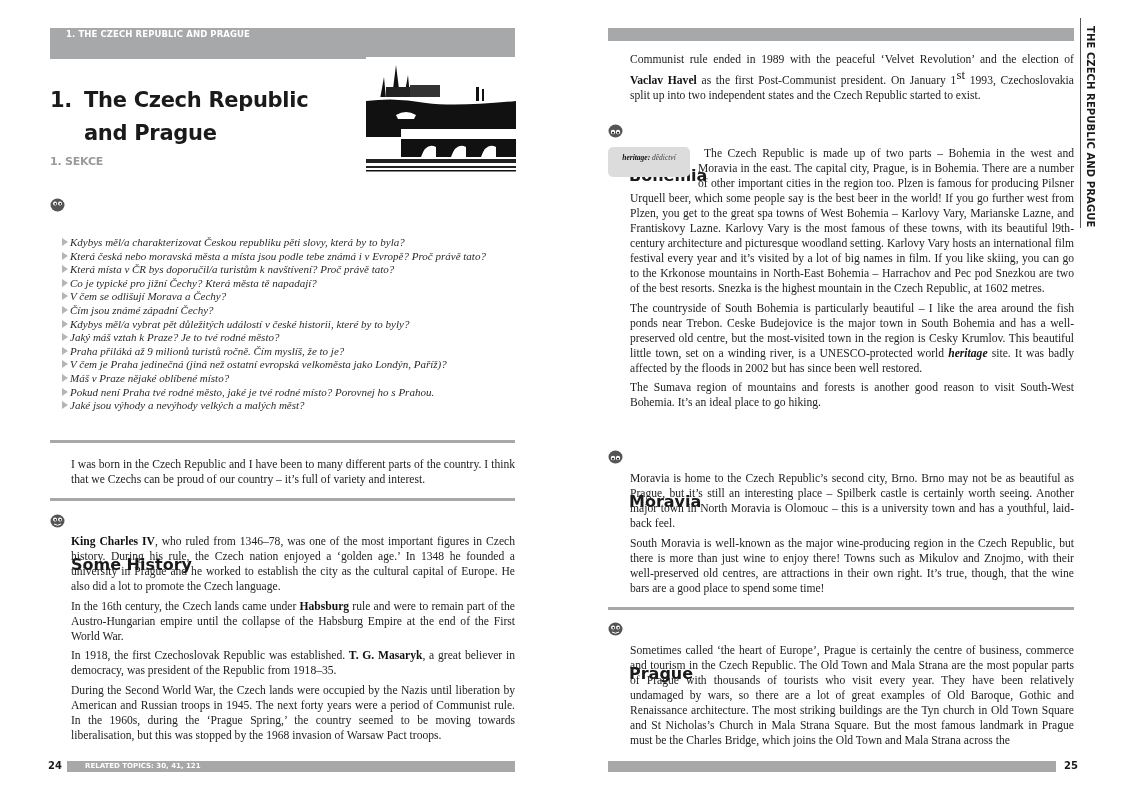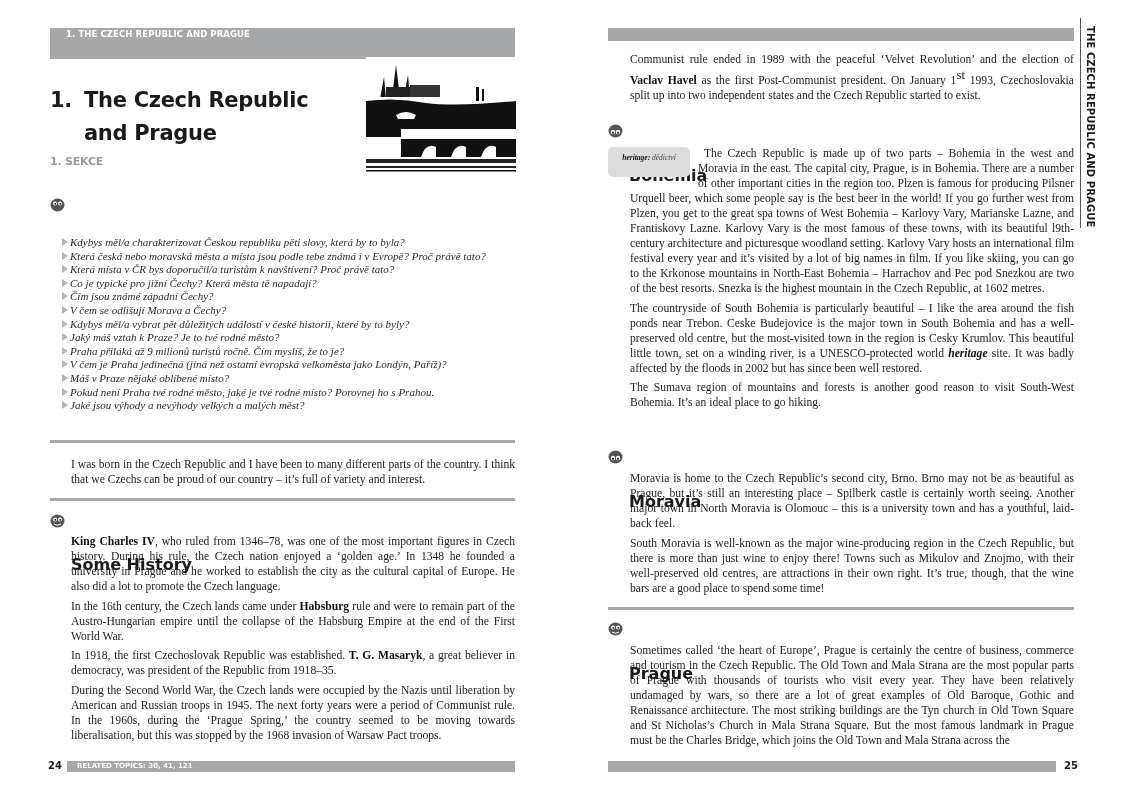--- a/index.html
+++ b/index.html
@@ -33,21 +33,21 @@
 
   .rule { position: absolute; height: 3px; background: #a7a8aa; }
 
   .body-text { position: absolute; font-size: 11.6px; line-height: 15px; color: #222; text-align: justify; }
   .body-text p { margin-bottom: 4.5px; }
   .body-text b { font-weight: bold; color: #111; }
 
   .sec-head { position: absolute; font-family: "DejaVu Sans", sans-serif; font-weight: bold; font-size: 16px; color: #1a1a1a; margin-top: 42px; }
 
   .footer-num { position: absolute; top: 760px; font-family: "DejaVu Sans", sans-serif; font-weight: bold; font-size: 10px; color: #1a1a1a; }
-  .footer-bar-left { left: 67px; top: 761px; width: 448px; height: 11px; color: #fff; font-family: "DejaVu Sans", sans-serif; font-weight: bold; font-size: 7px; line-height: 11px; padding-left: 10px; }
+  .footer-bar-left { left: 67px; top: 761px; width: 448px; height: 11px; color: #fff; font-family: "DejaVu Sans", sans-serif; font-weight: bold; font-size: 7px; line-height: 11px; padding-left: 18px; }
   .footer-bar-right { left: 47px; top: 761px; width: 448px; height: 11px; }
 
   .side-tab { position: absolute; left: 519px; top: 18px; width: 22px; height: 210px; border-left: 1px solid #555; }
   .side-tab span { position: absolute; left: 4px; top: 8px; writing-mode: vertical-rl; font-family: "DejaVu Sans", sans-serif; font-weight: bold; font-size: 10px; color: #1a1a1a; letter-spacing: 0.1px; white-space: nowrap; }
 
   .gloss { float: left; width: 82px; height: 30px; background: #dcdcdc; border-radius: 5px; margin: 1px 8px 0 -22px; font-size: 7.5px; line-height: 22px; text-align: center; color: #444; }
   .gloss i b { font-weight: bold; }
 </style>
 </head>
 <body>
@@ -85,22 +85,22 @@
       <circle cx="10" cy="5.5" r="2" fill="#fff"></circle>
     <circle cx="5.3" cy="5.8" r="0.9" fill="#111"></circle>
       <circle cx="10.3" cy="5.8" r="0.9" fill="#111"></circle>
   </svg>
 
   <ul class="questions">
     <li><span class="tri"></span><span>Kdybys měl/a charakterizovat Českou republiku pěti slovy, která by to byla?</span></li>
     <li><span class="tri"></span><span>Která česká nebo moravská města a místa jsou podle tebe známá i v Evropě? Proč právě tato?</span></li>
     <li><span class="tri"></span><span>Která místa v ČR bys doporučil/a turistům k navštívení? Proč právě tato?</span></li>
     <li><span class="tri"></span><span>Co je typické pro jižní Čechy? Která města tě napadají?</span></li>
+    <li><span class="tri"></span><span>V čem se odlišují Morava a Čechy?</span></li>
     <li><span class="tri"></span><span>Čím jsou známé západní Čechy?</span></li>
-    <li><span class="tri"></span><span>V čem se odlišují Morava a Čechy?</span></li>
     <li><span class="tri"></span><span>Kdybys měl/a vybrat pět důležitých událostí v české historii, které by to byly?</span></li>
     <li><span class="tri"></span><span>Jaký máš vztah k Praze? Je to tvé rodné město?</span></li>
     <li><span class="tri"></span><span>Praha přiláká až 9 milionů turistů ročně. Čím myslíš, že to je?</span></li>
     <li><span class="tri"></span><span>V čem je Praha jedinečná (jiná než ostatní evropská velkoměsta jako Londýn, Paříž)?</span></li>
     <li><span class="tri"></span><span>Máš v Praze nějaké oblíbené místo?</span></li>
     <li><span class="tri"></span><span>Pokud není Praha tvé rodné město, jaké je tvé rodné místo? Porovnej ho s Prahou.</span></li>
     <li><span class="tri"></span><span>Jaké jsou výhody a nevýhody velkých a malých měst?</span></li>
   </ul>
 
   <div class="rule" style="left:50px; top:440px; width:465px;"></div>

